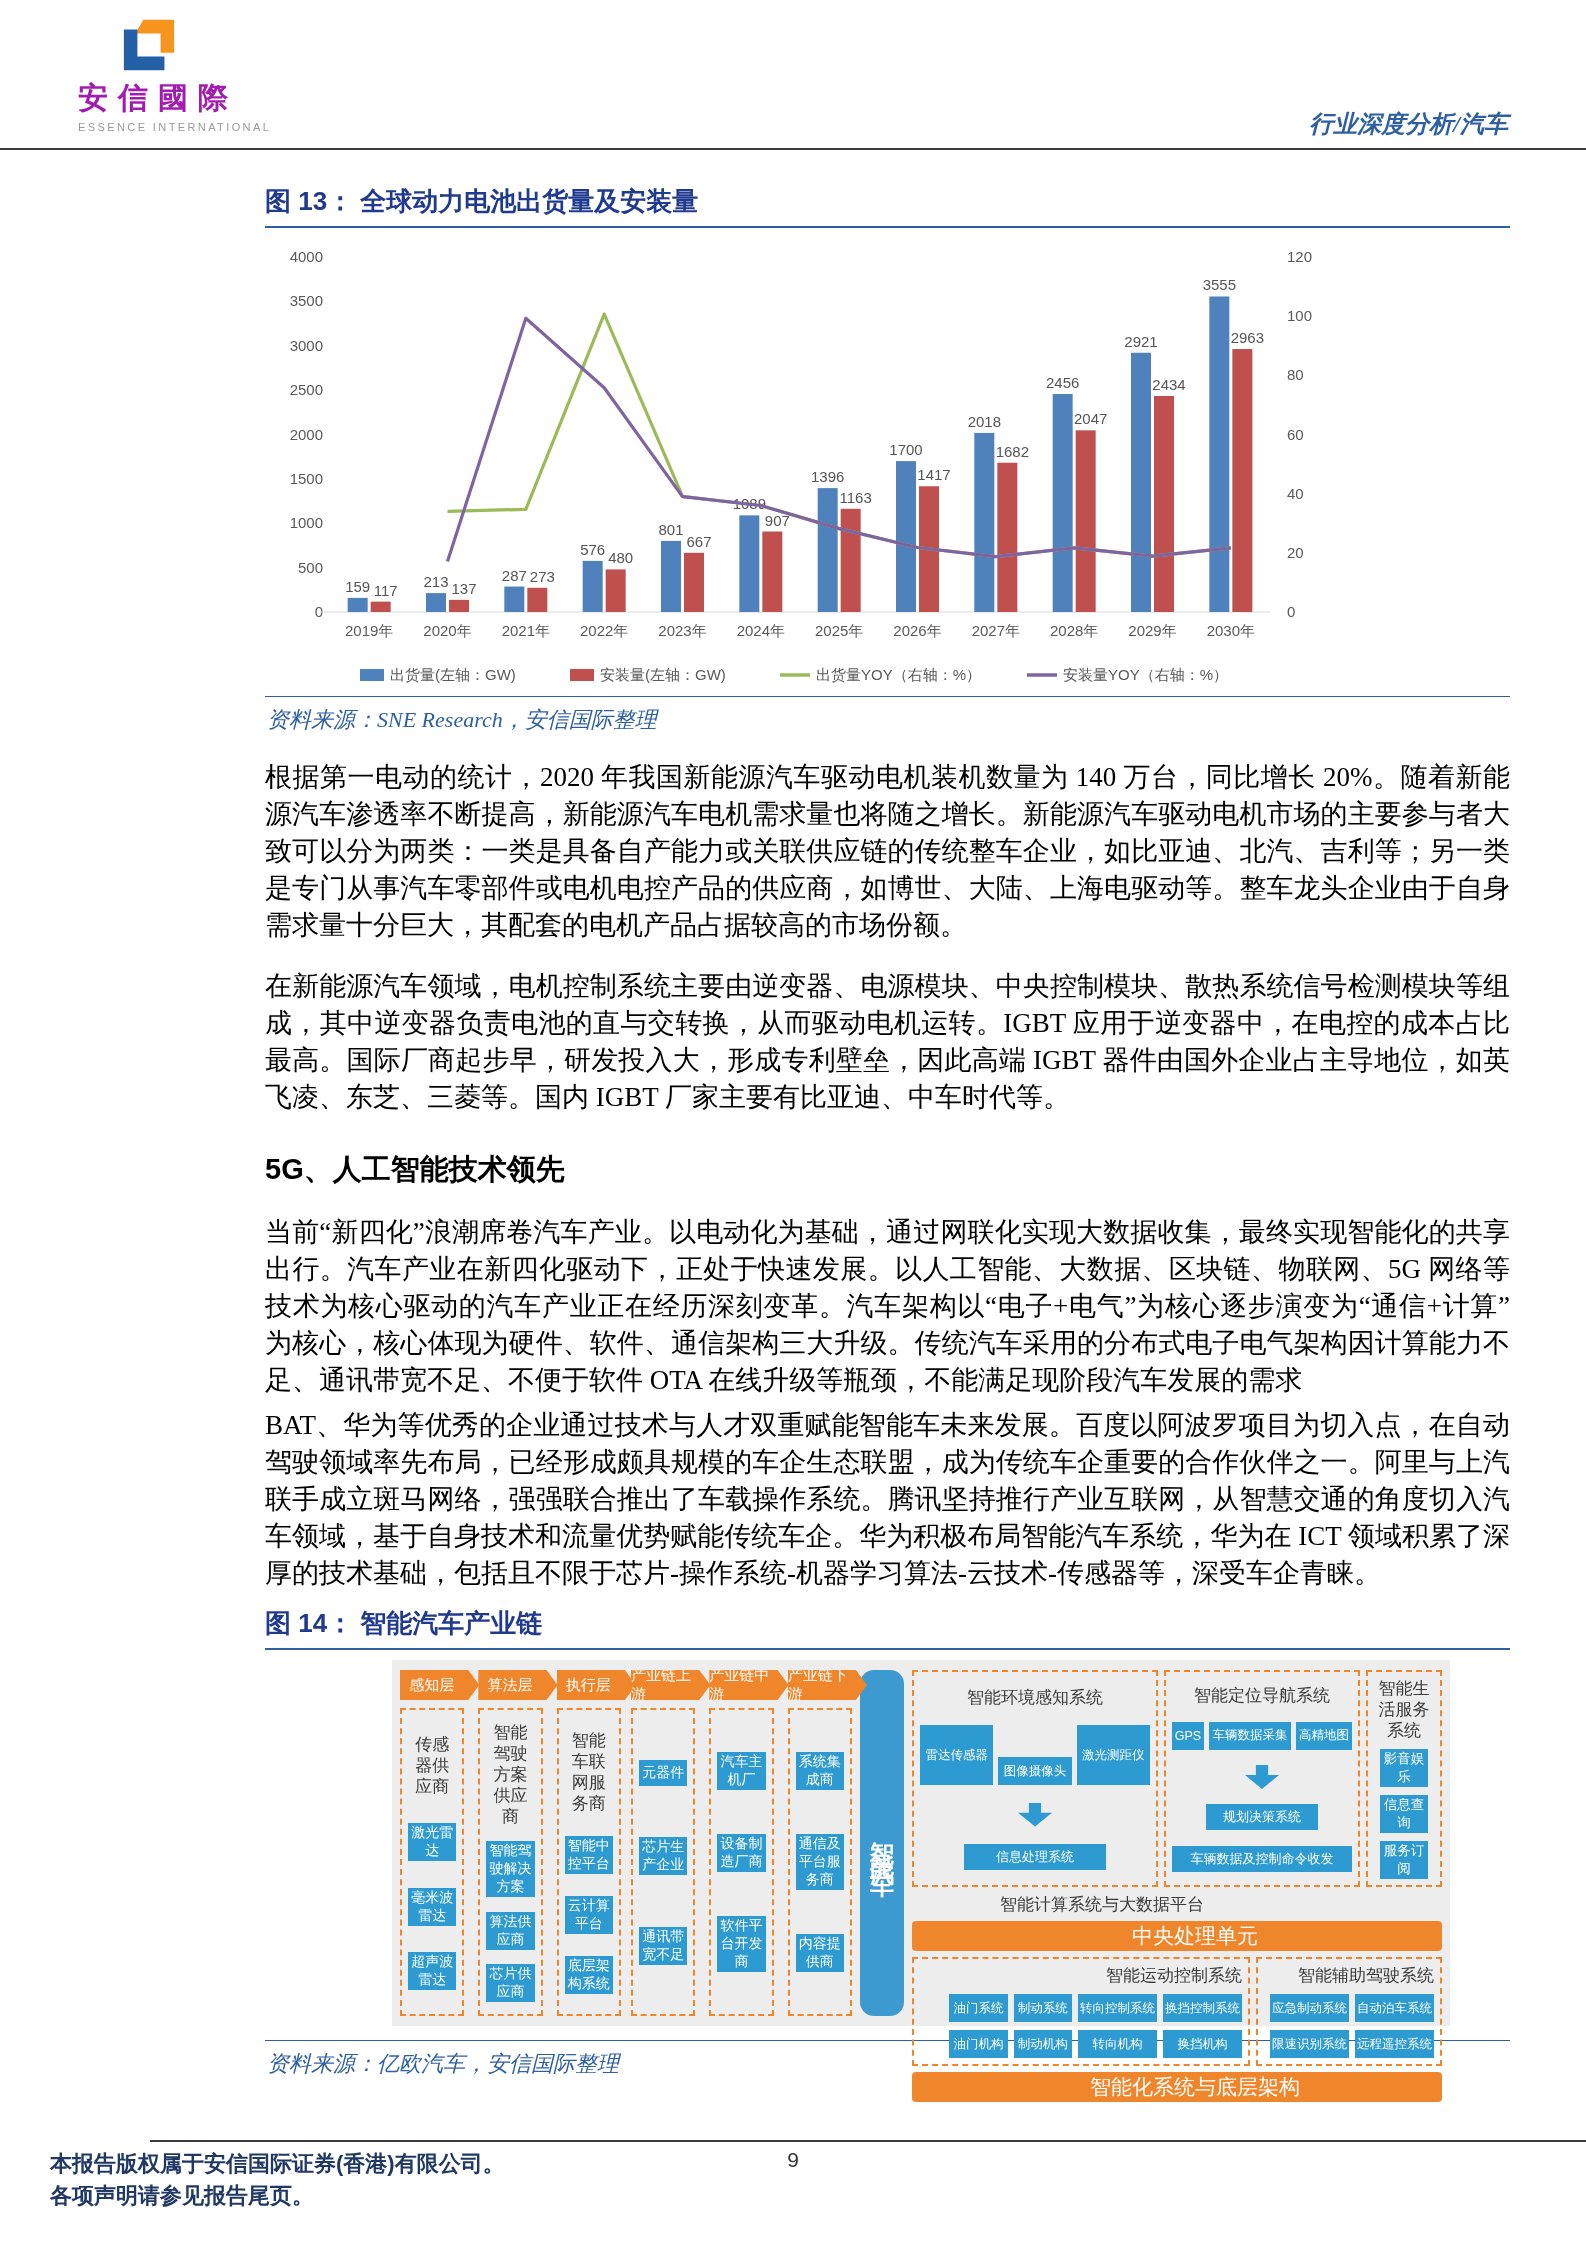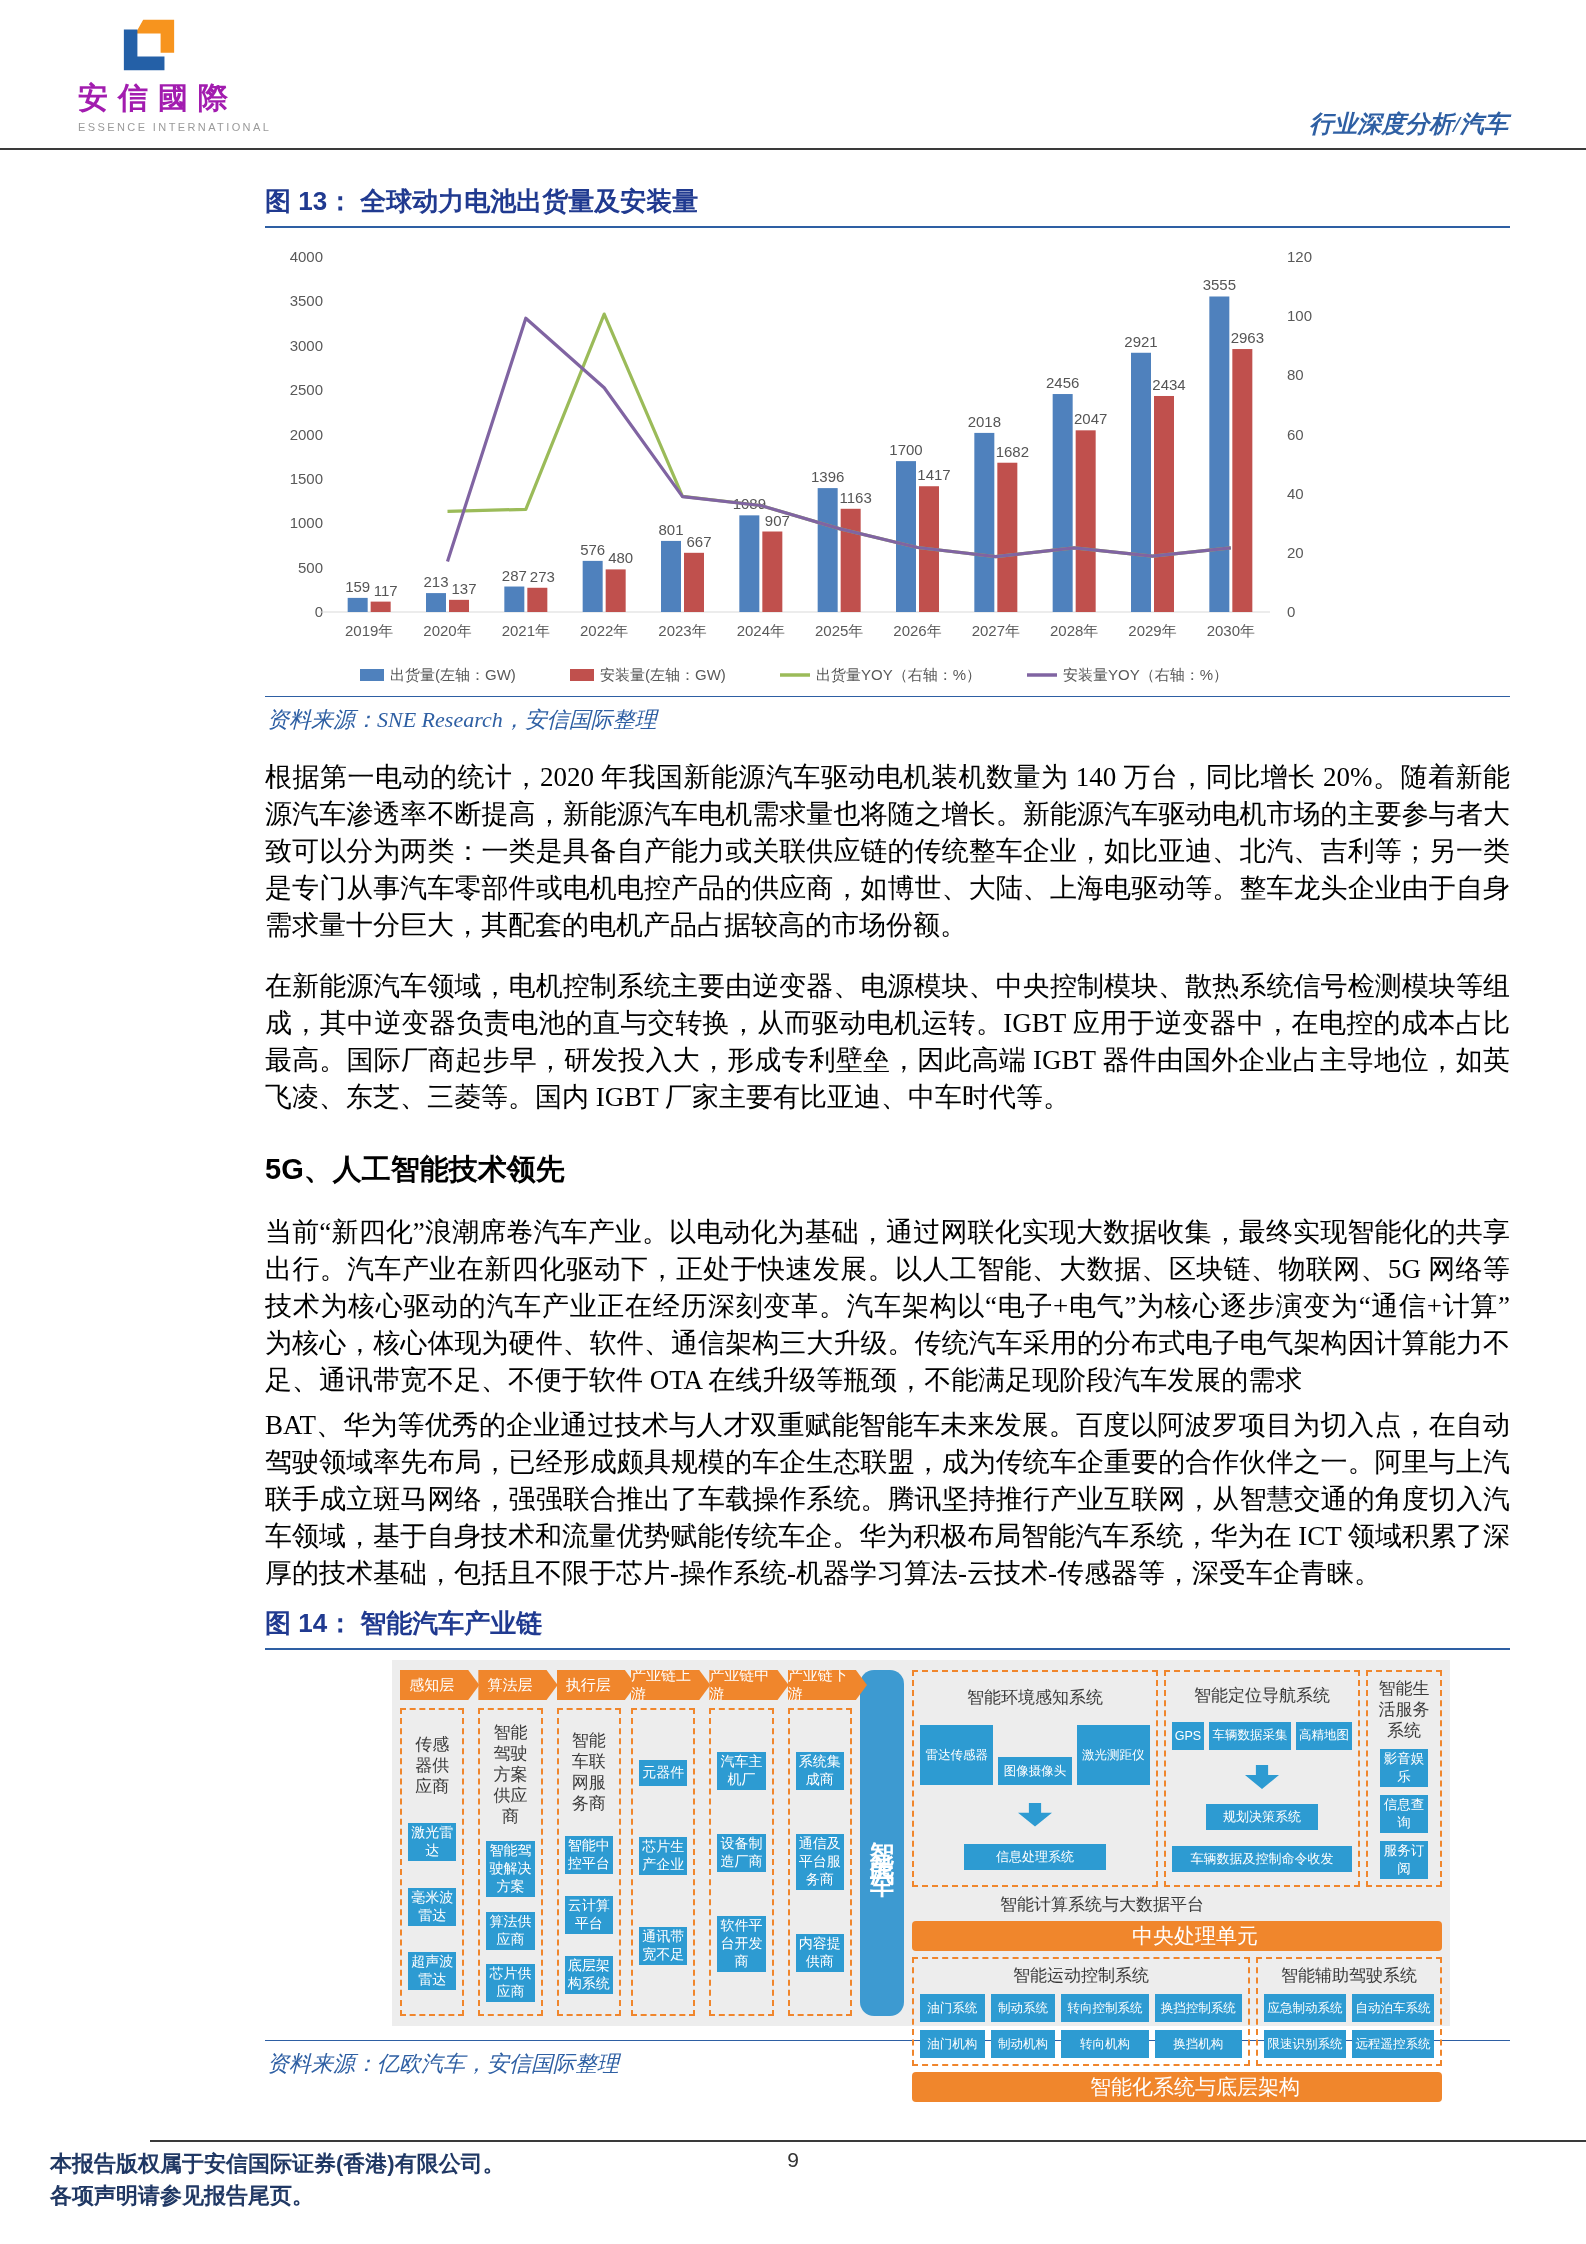--- a/index.html
+++ b/index.html
@@ -56,21 +56,21 @@
                  clip-path:polygon(32% 0,68% 0,68% 42%,100% 42%,50% 100%,0 42%,32% 42%);}
   .dg-out{width:100%;font-size:13px;}
   .dg-out-narrow{width:62%;margin:0 auto;}
   .dg-stack{margin:0 6px;font-size:13.5px;}
   .dg-platform-label{font-size:17px;color:#3a3a3a;padding-left:88px;height:22px;}
   .dg-hbar{background:#f0862c;color:#fff;height:30px;flex:0 0 30px;display:flex;align-items:center;
            justify-content:center;font-size:21px;border-radius:4px;padding-left:36px;}
   .dg-right-bottom{display:flex;gap:6px;}
   .dg-right-bottom > :nth-child(1){flex:0 0 322px;}
   .dg-right-bottom > :nth-child(2){flex:1;}
-  .dg-bot{margin-top:0;}
+  .dg-bot{margin-top:0;align-items:flex-end;}
   .dg-grid{display:grid;gap:8px 6px;}
   .g4{grid-template-columns:0.85fr 0.85fr 1.15fr 1.15fr;}
   .g2{grid-template-columns:1fr 1fr;}
   .dg-grid .dg-chip{min-height:28px;}
   
   .ftr-rule{position:absolute;left:150px;right:0;top:2140px;border-top:2.5px solid #3a3a3a;}
   .ftr-text{position:absolute;left:50px;top:2148px;font-size:22px;font-weight:bold;color:#203864;line-height:32px;}
   .page-num{position:absolute;left:0;right:0;top:2148px;text-align:center;font-size:21px;color:#333;}
 </style>
 </head>

